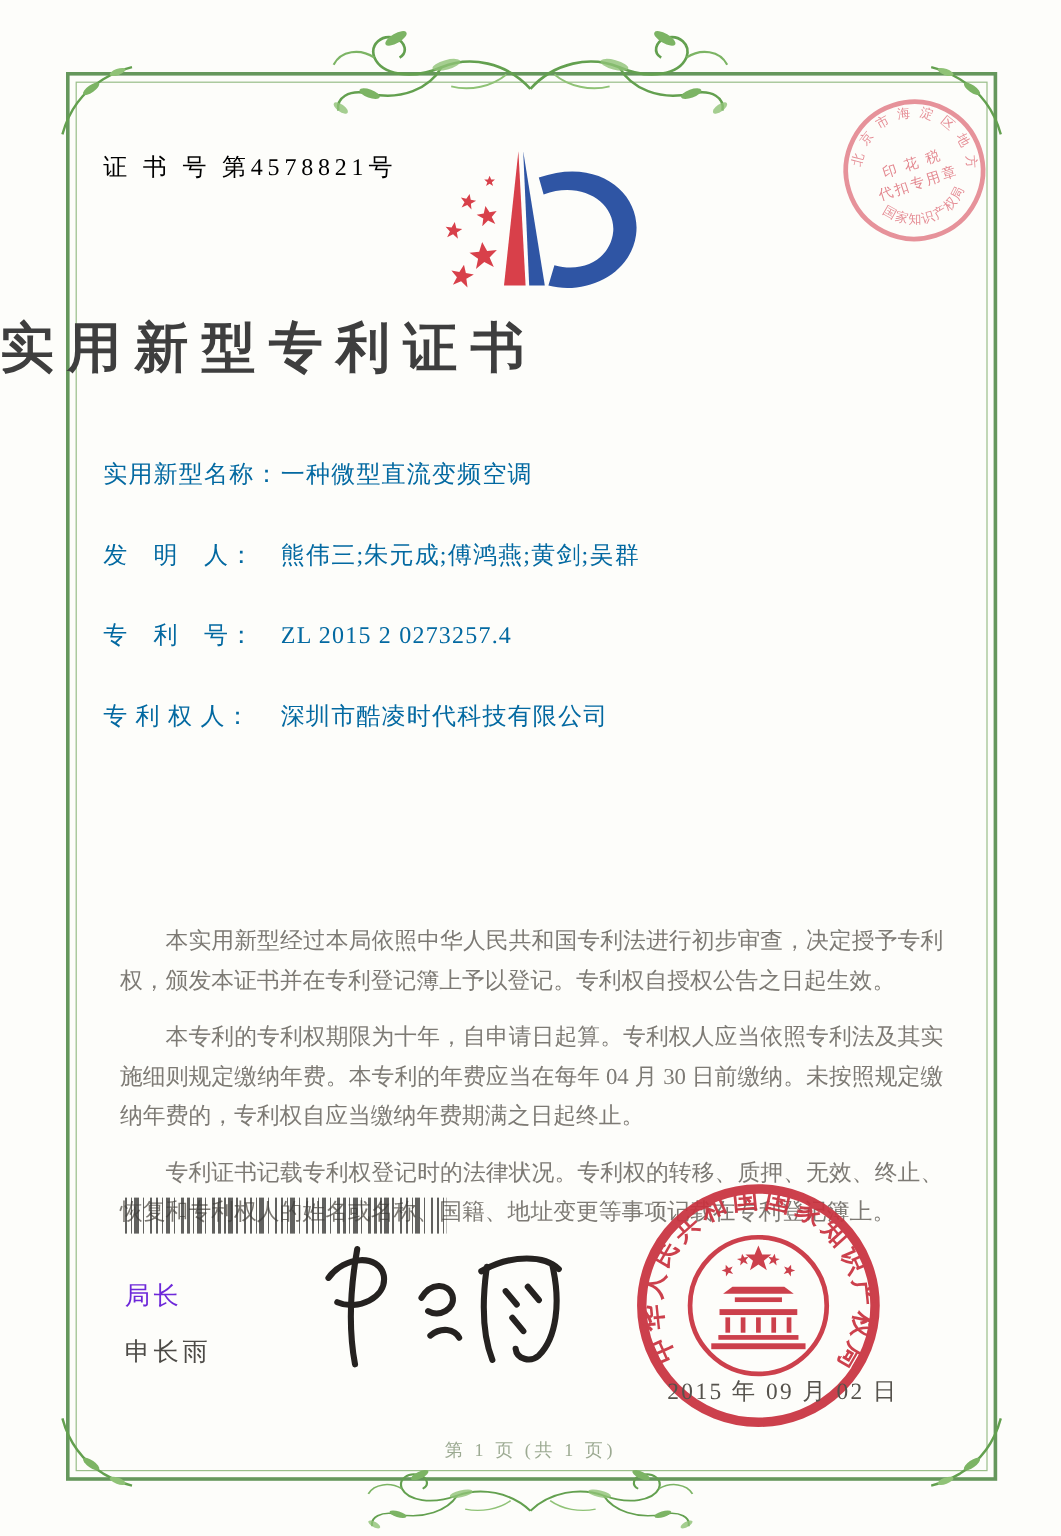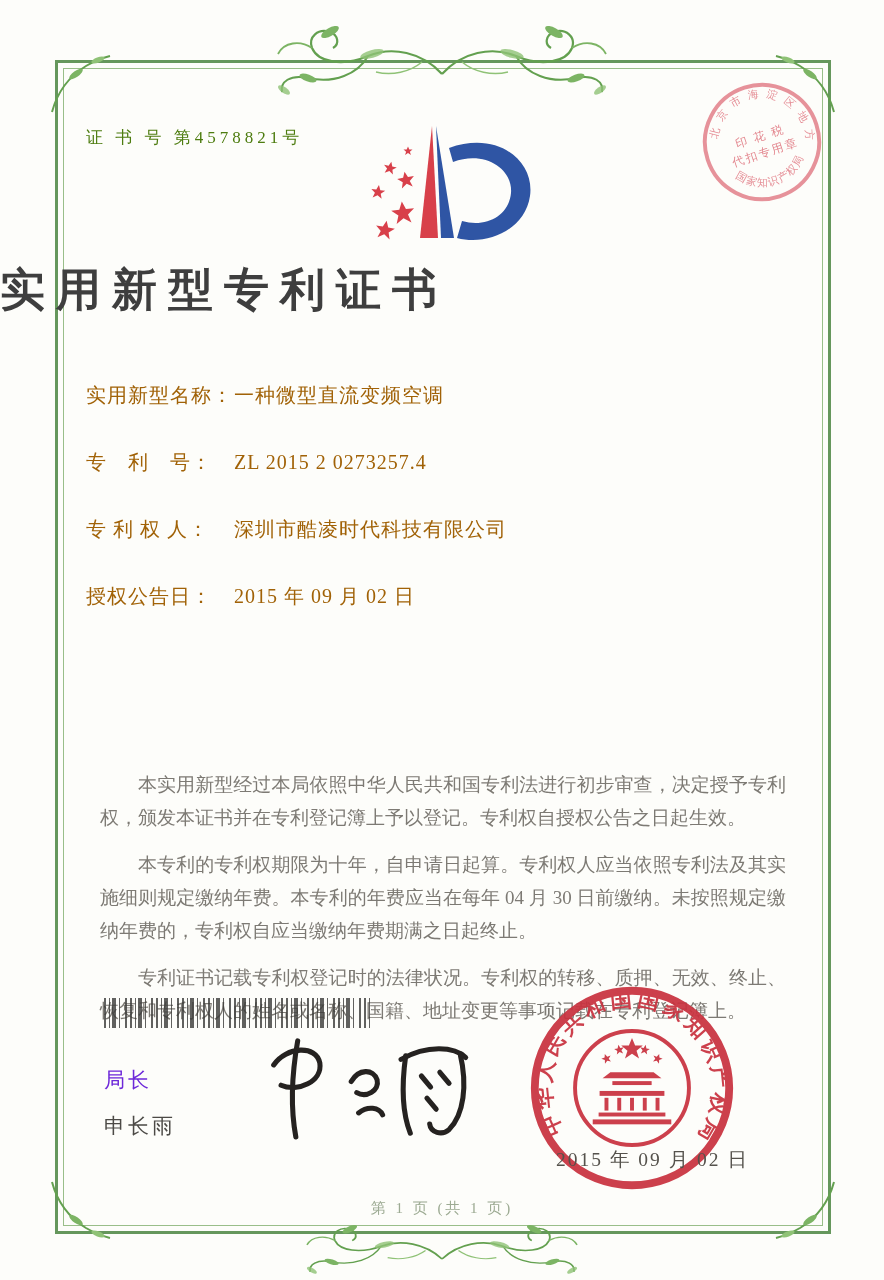--- a/index.html
+++ b/index.html
@@ -8,29 +8,29 @@
     background:#fdfdfa;overflow:hidden;
     font-family:"Liberation Serif","DejaVu Serif",serif;
   }
   
   .frame-outer{position:absolute;left:55px;top:60px;right:53px;bottom:46px;
     border:3px solid #4a8540;opacity:.85;}
   .frame-inner{position:absolute;left:63px;top:68px;right:61px;bottom:54px;
     border:1px solid #7fae6d;opacity:.8;}
   .flourish{position:absolute;}
   
-  .cert-no{position:absolute;left:86px;top:126px;font-size:17px;color:#4d7c0f;
+  .cert-no{position:absolute;left:86px;top:126px;font-size:20px;color:#000000;
     letter-spacing:4px;}
   .logo{position:absolute;left:337px;top:118px;}
   .tax-seal{position:absolute;left:698px;top:78px;opacity:.85;}
   .title{position:absolute;left:0;top:260px;width:100%;text-align:left;
     font-size:45px;font-weight:700;color:#3e3e3e;letter-spacing:11px;}
   
   .fields{position:absolute;left:86px;top:382px;width:720px;}
-  .field-row{height:67px;font-size:20px;color:#a16207;letter-spacing:1px;white-space:nowrap;}
+  .field-row{height:67px;font-size:20px;color:#0369a1;letter-spacing:1px;white-space:nowrap;}
   .flabel{display:inline-block;min-width:148px;}
   
   .body-text{position:absolute;left:86px;top:754px;width:714px;
     font-size:19px;line-height:33px;color:#7d7a74;text-align:justify;}
   .body-text p{margin:14px;text-indent:2em;}
   
   .barcode{position:absolute;left:104px;top:998px;width:268px;height:30px;opacity:.8;
     background:repeating-linear-gradient(90deg,#3a3a38 0 2px,transparent 2px 5px,
       #3a3a38 5px 6px,transparent 6px 8px,#3a3a38 8px 12px,transparent 12px 15px,
       #3a3a38 15px 16px,transparent 16px 21px,#3a3a38 21px 23px,transparent 23px 26px);}
@@ -128,27 +128,27 @@
     </g>
   </svg>
 
   <div class="title">实用新型专利证书</div>
 
   <div class="fields">
     <div class="field-row">
       <span class="flabel">实用新型名称：</span><span class="fvalue">一种微型直流变频空调</span>
     </div>
     <div class="field-row">
+      <span class="flabel">发　明　人：</span><span class="fvalue">熊伟三;朱元成;傅鸿燕;黄剑;吴群</span>
+    </div>
+    <div class="field-row">
       <span class="flabel">专　利　号：</span><span class="fvalue">ZL 2015 2 0273257.4</span>
     </div>
     <div class="field-row">
       <span class="flabel">专 利 权 人：</span><span class="fvalue">深圳市酷凌时代科技有限公司</span>
-    </div>
-    <div class="field-row">
-      <span class="flabel">授权公告日：</span><span class="fvalue">2015 年 09 月 02 日</span>
     </div>
   </div>
 
   <div class="body-text">
     <p>本实用新型经过本局依照中华人民共和国专利法进行初步审查，决定授予专利权，颁发本证书并在专利登记簿上予以登记。专利权自授权公告之日起生效。</p>
     <p>本专利的专利权期限为十年，自申请日起算。专利权人应当依照专利法及其实施细则规定缴纳年费。本专利的年费应当在每年 04 月 30 日前缴纳。未按照规定缴纳年费的，专利权自应当缴纳年费期满之日起终止。</p>
     <p>专利证书记载专利权登记时的法律状况。专利权的转移、质押、无效、终止、恢复和专利权人的姓名或名称、国籍、地址变更等事项记载在专利登记簿上。</p>
   </div>
 
   <div class="barcode"></div>

